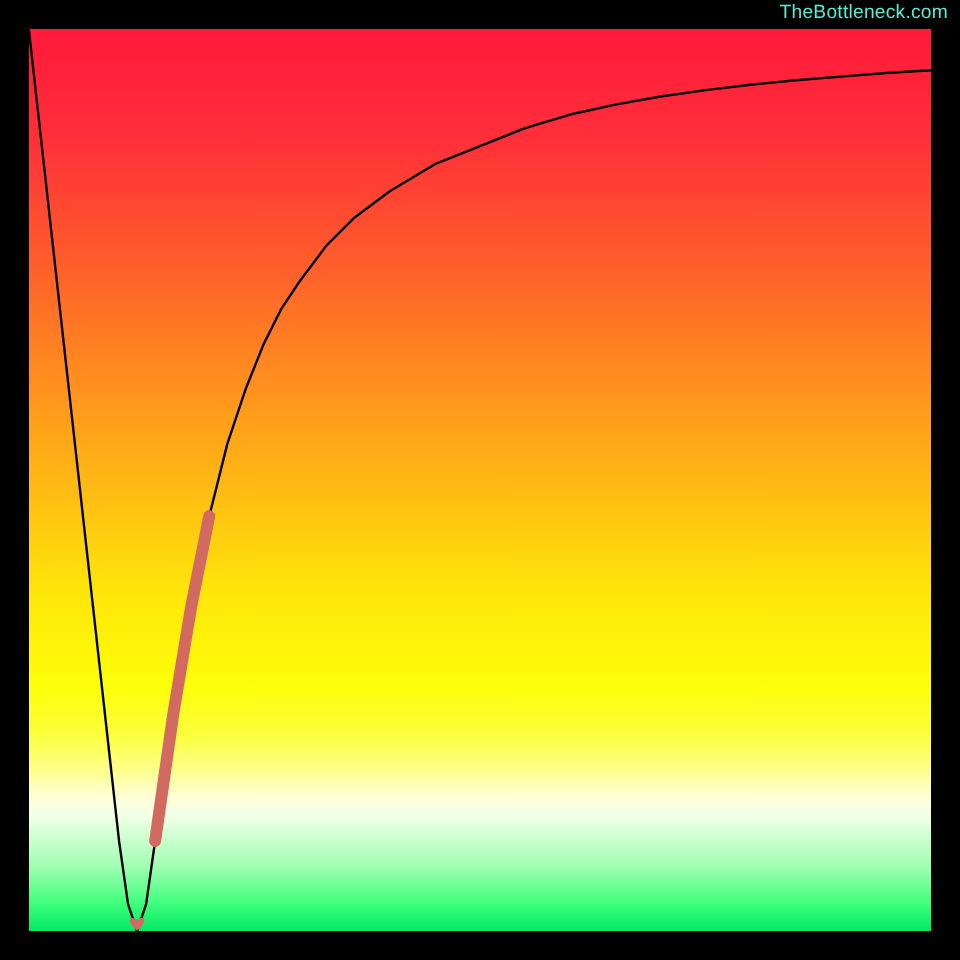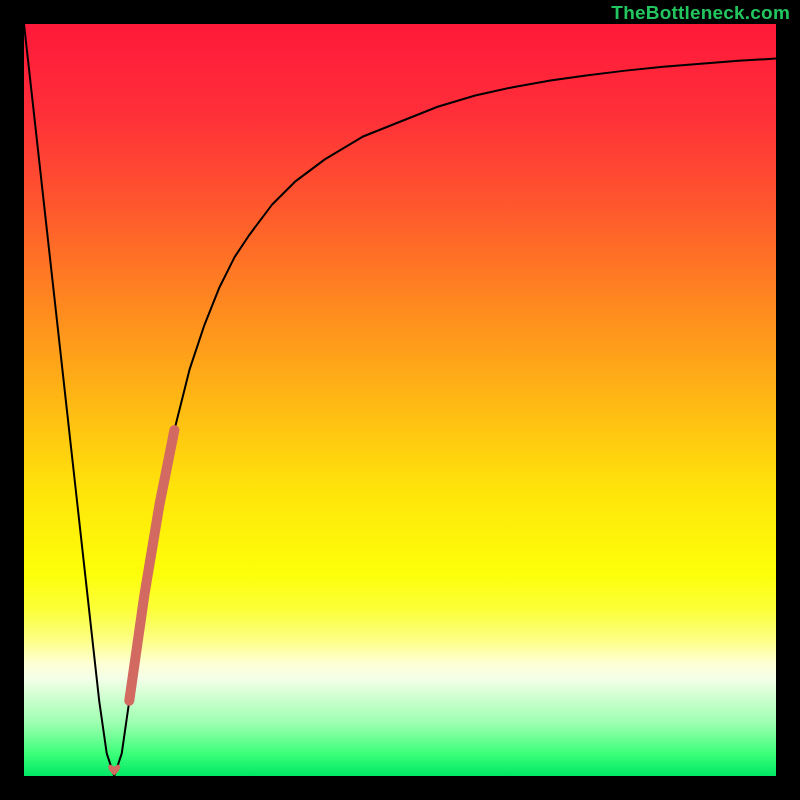--- a/index.html
+++ b/index.html
@@ -29,23 +29,23 @@
   }
   .plot svg {
     position: absolute;
     top: 0;
     left: 0;
   }
   .watermark {
     position: absolute;
     top: 2px;
     right: 10px;
-    color: #22c55e;
-    font-size: 19px;
-    font-weight: 700;
+    color: #5eead4;
+    font-size: 16px;
+    font-weight: 400;
     letter-spacing: 0.2px;
   }
 </style>
 </head>
 <body>
 
 <div class="frame">
   <div class="watermark">TheBottleneck.com</div>
   <div class="plot">
     <svg id="chart-svg" width="752" height="752" viewBox="0 0 752 752">

